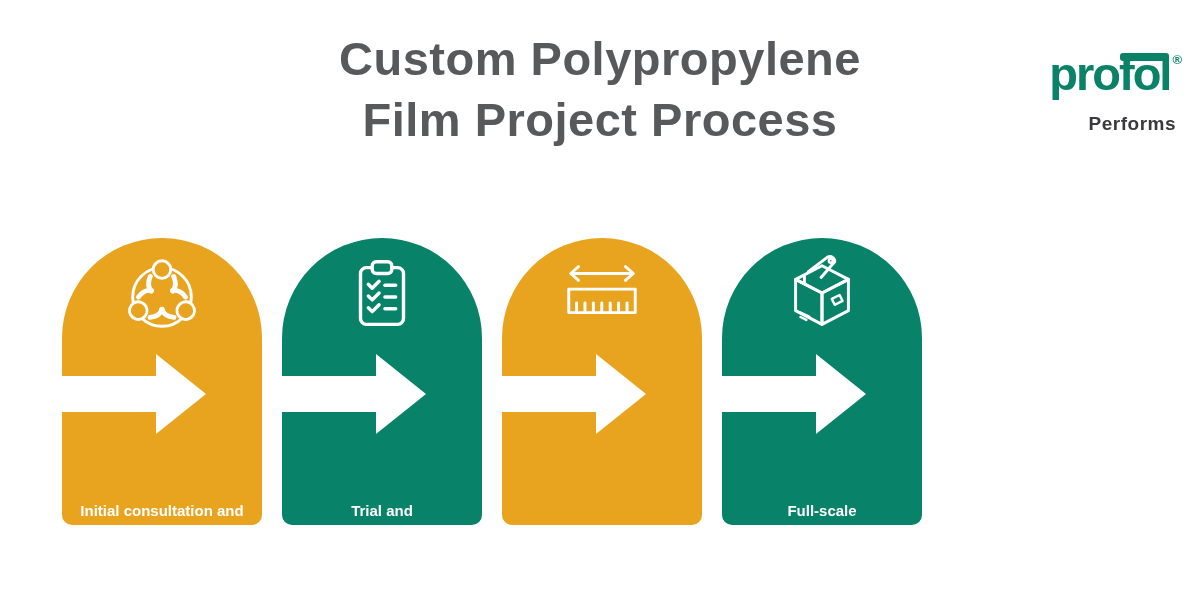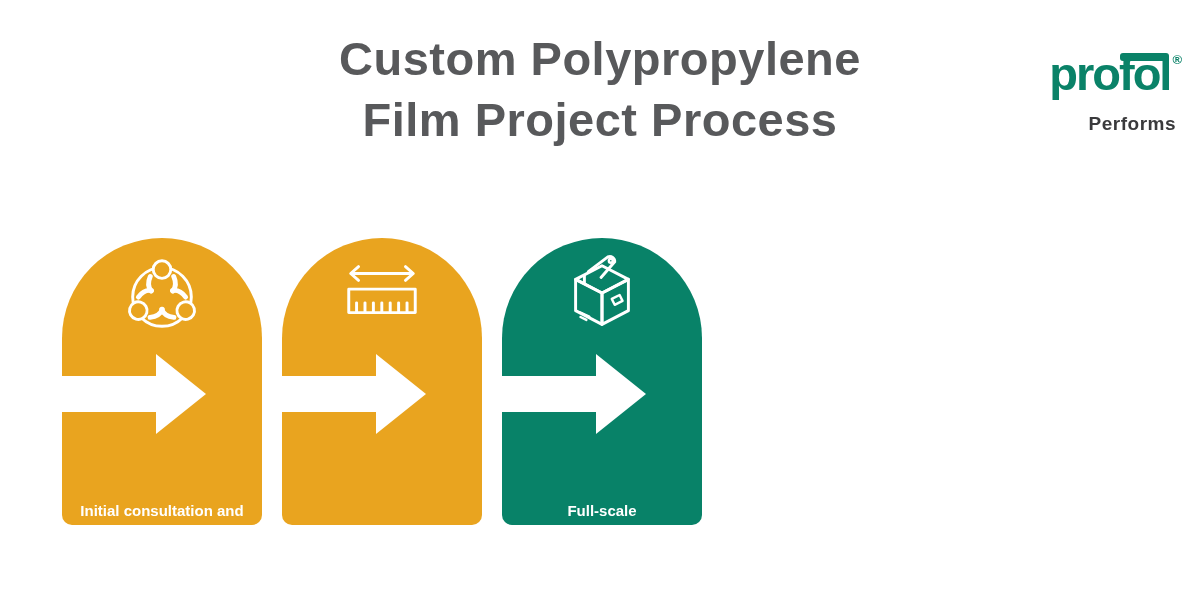--- a/index.html
+++ b/index.html
@@ -87,20 +87,42 @@
     <span class="arrow">
       <svg viewBox="0 0 145 80">
           <rect x="0" y="22" width="96" height="36" fill="#fff"></rect>
           <polygon points="94,0 144,40 94,80" fill="#fff"></polygon>
         </svg>
     </span>
     <div class="label">Initial consultation and
 needs assessment</div>
   </div>
 
+  <div class="card green">
+    <span class="icon">
+      <svg viewBox="0 0 90 90" fill="none" stroke="#fff" stroke-width="3.5" stroke-linecap="round" stroke-linejoin="round">
+        <rect x="23" y="16" width="44" height="58" rx="6"></rect>
+        <rect x="35" y="10" width="20" height="12" rx="4" fill="var(--bg)"></rect>
+        <path d="M31,33 l4,4 l7,-7"></path>
+          <line x1="48" y1="34" x2="59" y2="34"></line>
+        <path d="M31,45 l4,4 l7,-7"></path>
+          <line x1="48" y1="46" x2="59" y2="46"></line>
+        <path d="M31,57 l4,4 l7,-7"></path>
+          <line x1="48" y1="58" x2="59" y2="58"></line>
+      </svg>
+    </span>
+    <span class="arrow">
+      <svg viewBox="0 0 145 80">
+          <rect x="0" y="22" width="96" height="36" fill="#fff"></rect>
+          <polygon points="94,0 144,40 94,80" fill="#fff"></polygon>
+        </svg>
+    </span>
+    <div class="label">Trial and
+prototyping</div>
+  </div>
 
   <div class="card orange">
     <span class="icon">
       <svg viewBox="0 0 90 90" fill="none" stroke="#fff" stroke-width="3" stroke-linecap="round" stroke-linejoin="round">
         <line x1="14" y1="22" x2="76" y2="22"></line>
         <polyline points="21,15 13,22 21,29"></polyline>
         <polyline points="69,15 77,22 69,29"></polyline>
         <rect x="11" y="38" width="68" height="24"></rect>
         <line x1="19" y1="62" x2="19" y2="52"></line>
         <line x1="27.6" y1="62" x2="27.6" y2="52"></line>

